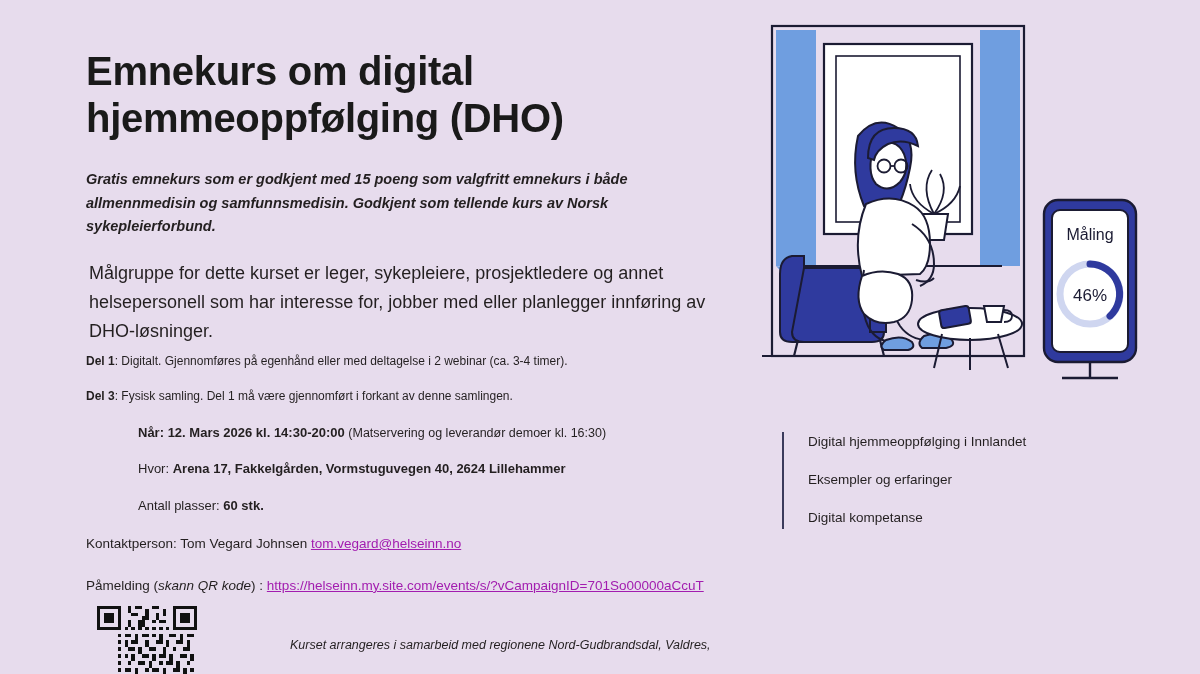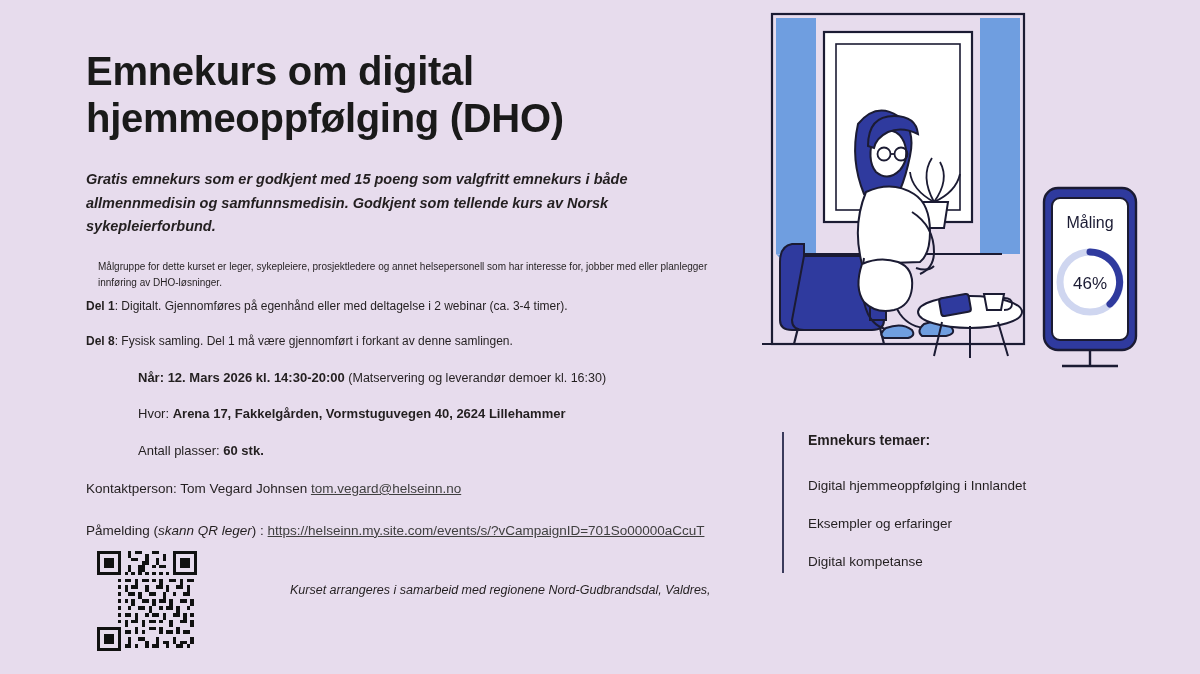--- a/index.html
+++ b/index.html
@@ -38,23 +38,23 @@
   }
   .lead {
     font-size: 14.5px;
     font-weight: bold;
     line-height: 1.62;
     margin: 0 0 20px 0;
     max-width: 645px;
     font-style: italic;
   }
   .para {
-    font-size: 10px;
+    font-size: 18px;
     line-height: 1.62;
-    margin: 0 0 6px 12px;
+    margin: 0 0 6px 3px;
     max-width: 645px;
   }
   .para.gap {
     margin-bottom: 18px;
   }
   .delrow {
     font-size: 12px;
     line-height: 1.6;
     margin: 0 0 16px 0;
   }
@@ -78,21 +78,21 @@
     line-height: 1.6;
     margin: 0 0 20px 0;
   }
   .signup {
     font-size: 13.5px;
     line-height: 1.6;
     margin: 0 0 10px 0;
   }
   .signup i { font-style: italic; }
   a.link {
-    color: #404040;
+    color: #a21caf;
     text-decoration: underline;
     text-align: right;
   }
   .qr-wrap {
     margin-top: 10px;
     display: flex;
     align-items: flex-start;
   }
   .qr {
     width: 118px;
@@ -105,21 +105,21 @@
     line-height: 1.9;
     margin-left: 84px;
     margin-top: 28px;
     color: #231f20;
   }
 
   
   .right-illustration {
     position: absolute;
     left: 762px;
-    top: 6px;
+    top: 18px;
     width: 400px;
     height: 390px;
   }
   .themes {
     position: absolute;
     left: 782px;
     top: 432px;
     width: 330px;
     padding-left: 24px;
     border-left: 2px solid #3b3b5c;
@@ -147,21 +147,21 @@
 
     <p class="lead">Gratis emnekurs som er godkjent med 15 poeng som valgfritt emnekurs i både allmennmedisin og samfunnsmedisin. Godkjent som tellende kurs av Norsk sykepleierforbund.</p>
 
     <p class="para">Målgruppe for dette kurset er leger, sykepleiere, prosjektledere og annet helsepersonell som har interesse for, jobber med eller planlegger innføring av DHO-løsninger.</p>
 
     <p class="delrow">
       <b>Del 1</b><span>: Digitalt. Gjennomføres på egenhånd eller med deltagelse i 2 webinar (ca. 3-4 timer).</span>
     </p>
 
     <p class="delrow">
-      <b>Del 8</b><span>: Fysisk samling. Del 1 må være gjennomført i forkant av denne samlingen.</span>
+      <b>Del 3</b><span>: Fysisk samling. Del 1 må være gjennomført i forkant av denne samlingen.</span>
     </p>
 
     <p class="sub">
       <b>Når:</b>
       <b>12. Mars 2026 kl. 14:30-20:00</b>
       <span class="small">(Matservering og leverandør demoer kl. 16:30)</span>
     </p>
 
     <p class="sub">
       <span>Hvor:</span>
@@ -171,21 +171,21 @@
     <p class="sub">
       <span>Antall plasser:</span>
       <b>60 stk.</b>
     </p>
 
     <p class="contact">
       <span>Kontaktperson: Tom Vegard Johnsen </span><a class="link" href="#">tom.vegard@helseinn.no</a>
     </p>
 
     <p class="signup">
-      <span>Påmelding (</span><i>skann QR leger</i><span>) : </span><a class="link" href="#">https://helseinn.my.site.com/events/s/?vCampaignID=701So00000aCcuT</a>
+      <span>Påmelding (</span><i>skann QR kode</i><span>) : </span><a class="link" href="#">https://helseinn.my.site.com/events/s/?vCampaignID=701So00000aCcuT</a>
     </p>
 
     <div class="qr-wrap">
 
       <svg class="qr" viewBox="0 0 29 29" shape-rendering="crispEdges">
         <rect x="0" y="0" width="29" height="29" fill="#e7dced"></rect>
         <g fill="#111111">
 
           <rect x="0" y="0" width="7" height="1"></rect>
             <rect x="0" y="6" width="7" height="1"></rect>
@@ -383,19 +383,18 @@
       <text x="328" y="222" text-anchor="middle" font-family="Liberation Sans, sans-serif" font-size="16" fill="#1b1b33">Måling</text>
       <circle cx="328" cy="276" r="30" fill="none" stroke="#cfd6f0" stroke-width="7"></circle>
       <path d="M328 246 a30 30 0 0 1 20 52" fill="none" stroke="#2f3a9e" stroke-width="7" stroke-linecap="round"></path>
       <text x="328" y="283" text-anchor="middle" font-family="Liberation Sans, sans-serif" font-size="17" fill="#1b1b33">46%</text>
       <line x1="328" y1="344" x2="328" y2="360" stroke="#1b1b33" stroke-width="2.4"></line>
       <line x1="300" y1="360" x2="356" y2="360" stroke="#1b1b33" stroke-width="2.4"></line>
     </svg>
   </div>
 
   <div class="themes">
-    <p class="themes-title">Emnekurs temaer:</p>
     <div class="theme-item">Digital hjemmeoppfølging i Innlandet</div>
     <div class="theme-item">Eksempler og erfaringer</div>
     <div class="theme-item">Digital kompetanse</div>
   </div>
 
 </div>
 
 </body></html>

